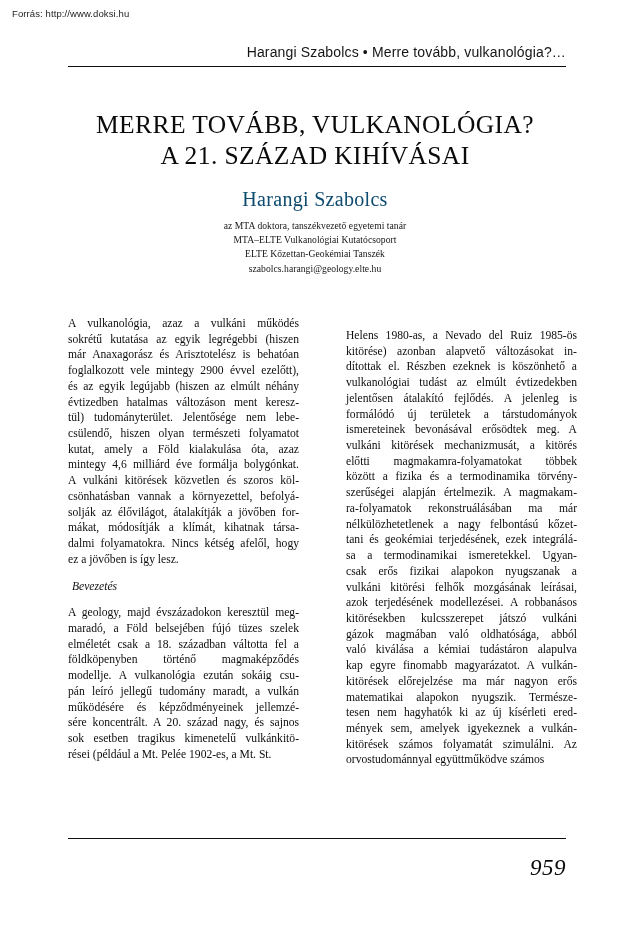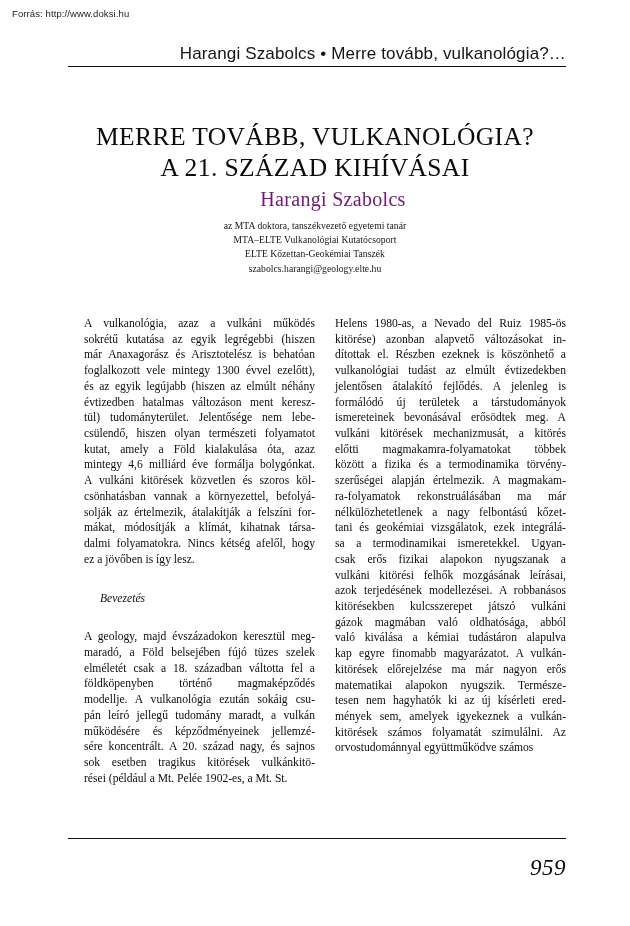--- a/index.html
+++ b/index.html
@@ -37,21 +37,21 @@
   }
 
   
   .running-head {
     position: absolute;
     left: 68px;
     top: 44px;
     width: 498px;
     text-align: right;
     font-family: "Liberation Sans", "DejaVu Sans", sans-serif;
-    font-size: 17px;
+    font-size: 14px;
     color: #151515;
     letter-spacing: 0.15px;
     white-space: nowrap;
   }
   .rule-top {
     position: absolute;
     left: 68px;
     top: 66px;
     width: 498px;
     height: 0;
@@ -72,36 +72,36 @@
     left: 65px;
     top: 105px;
     width: 500px;
     text-align: center;
   }
   .doc-title {
     font-size: 25.5px;
     line-height: 31px;
     letter-spacing: 0.4px;
     font-weight: normal;
-    margin: 16px;
+    margin: 4px;
     color: #0a0a0a;
   }
   .doc-title .line2 {
     display: block;
   }
 
   .author-name {
     position: absolute;
-    left: 83px;
+    left: 65px;
     top: 188px;
     width: 500px;
     text-align: center;
     font-size: 20px;
     letter-spacing: 0.3px;
-    color: #701a75;
+    color: #0c4a6e;
   }
 
   .affiliations {
     position: absolute;
     left: 65px;
     top: 219px;
     width: 500px;
     text-align: center;
     font-size: 9.6px;
     line-height: 14.2px;
@@ -122,25 +122,25 @@
   }
   .col {
     position: absolute;
     top: 0;
     width: 231px;
     font-size: 11.6px;
     line-height: 15.72px;
     text-align: justify;
     color: #0d0d0d;
   }
-  .col-left  { left: 16px; }
-  .col-right { left: 267px; }
+  .col-left  { left: 0; }
+  .col-right { left: 278px; margin-top: 12px; }
 
   .col p {
-    margin: 16px;
+    margin: 4px;
     text-indent: 0;
   }
   .col p.tight { margin: 0; }
 
   .section-head {
     font-style: italic;
     font-size: 11.6px;
     margin: 0;
     padding: 7px 0 7px 0;
     text-align: left;
@@ -198,67 +198,67 @@
     <div>szabolcs.harangi@geology.elte.hu</div>
   </div>
 
   <div class="columns">
 
     <div class="col col-left">
       <p class="tight">
         <span class="jline">A vulkanológia, azaz a vulkáni működés</span>
         <span class="jline">sokrétű kutatása az egyik legrégebbi (hiszen</span>
         <span class="jline">már Anaxagorász és Arisztotelész is behatóan</span>
-        <span class="jline">foglalkozott vele mintegy 1300 évvel ezelőtt),</span>
+        <span class="jline">foglalkozott vele mintegy 2900 évvel ezelőtt),</span>
         <span class="jline">és az egyik legújabb (hiszen az elmúlt néhány</span>
         <span class="jline">évtizedben hatalmas változáson ment keresz-</span>
         <span class="jline">tül) tudományterület. Jelentősége nem lebe-</span>
         <span class="jline">csülendő, hiszen olyan természeti folyamatot</span>
         <span class="jline">kutat, amely a Föld kialakulása óta, azaz</span>
         <span class="jline">mintegy 4,6 milliárd éve formálja bolygónkat.</span>
         <span class="jline">A vulkáni kitörések közvetlen és szoros köl-</span>
         <span class="jline">csönhatásban vannak a környezettel, befolyá-</span>
-        <span class="jline">solják az értelmezik, átalakítják a felszíni for-</span>
+        <span class="jline">solják az élővilágot, átalakítják a jövőben for-</span>
         <span class="jline">mákat, módosítják a klímát, kihatnak társa-</span>
         <span class="jline">dalmi folyamatokra. Nincs kétség afelől, hogy</span>
         <span class="jline last">ez a jövőben is így lesz.</span>
       </p>
 
       <p class="section-head">Bevezetés</p>
 
       <p class="tight">
         <span class="jline">A geology, majd évszázadokon keresztül meg-</span>
         <span class="jline">maradó, a Föld belsejében fújó tüzes szelek</span>
         <span class="jline">elméletét csak a 18. században váltotta fel a</span>
         <span class="jline">földköpenyben történő magmaképződés</span>
         <span class="jline">modellje. A vulkanológia ezután sokáig csu-</span>
         <span class="jline">pán leíró jellegű tudomány maradt, a vulkán</span>
         <span class="jline">működésére és képződményeinek jellemzé-</span>
         <span class="jline">sére koncentrált. A 20. század nagy, és sajnos</span>
-        <span class="jline">sok esetben tragikus kitörések vulkánkitö-</span>
+        <span class="jline">sok esetben tragikus kimenetelű vulkánkitö-</span>
         <span class="jline last">rései (például a Mt. Pelée 1902-es, a Mt. St.</span>
       </p>
     </div>
 
     <div class="col col-right">
       <p class="tight">
         <span class="jline">Helens 1980-as, a Nevado del Ruiz 1985-ös</span>
         <span class="jline">kitörése) azonban alapvető változásokat in-</span>
         <span class="jline">dítottak el. Részben ezeknek is köszönhető a</span>
         <span class="jline">vulkanológiai tudást az elmúlt évtizedekben</span>
         <span class="jline">jelentősen átalakító fejlődés. A jelenleg is</span>
         <span class="jline">formálódó új területek a társtudományok</span>
         <span class="jline">ismereteinek bevonásával erősödtek meg. A</span>
         <span class="jline">vulkáni kitörések mechanizmusát, a kitörés</span>
         <span class="jline">előtti magmakamra-folyamatokat többek</span>
         <span class="jline">között a fizika és a termodinamika törvény-</span>
         <span class="jline">szerűségei alapján értelmezik. A magmakam-</span>
         <span class="jline">ra-folyamatok rekonstruálásában ma már</span>
         <span class="jline">nélkülözhetetlenek a nagy felbontású kőzet-</span>
-        <span class="jline">tani és geokémiai vizsgálatok, ezek integrálá-</span>
+        <span class="jline">tani és geokémiai terjedésének, ezek integrálá-</span>
         <span class="jline">sa a termodinamikai ismeretekkel. Ugyan-</span>
         <span class="jline">csak erős fizikai alapokon nyugszanak a</span>
         <span class="jline">vulkáni kitörési felhők mozgásának leírásai,</span>
         <span class="jline">azok terjedésének modellezései. A robbanásos</span>
         <span class="jline">kitörésekben kulcsszerepet játszó vulkáni</span>
         <span class="jline">gázok magmában való oldhatósága, abból</span>
         <span class="jline">való kiválása a kémiai tudástáron alapulva</span>
         <span class="jline">kap egyre finomabb magyarázatot. A vulkán-</span>
         <span class="jline">kitörések előrejelzése ma már nagyon erős</span>
         <span class="jline">matematikai alapokon nyugszik. Természe-</span>

